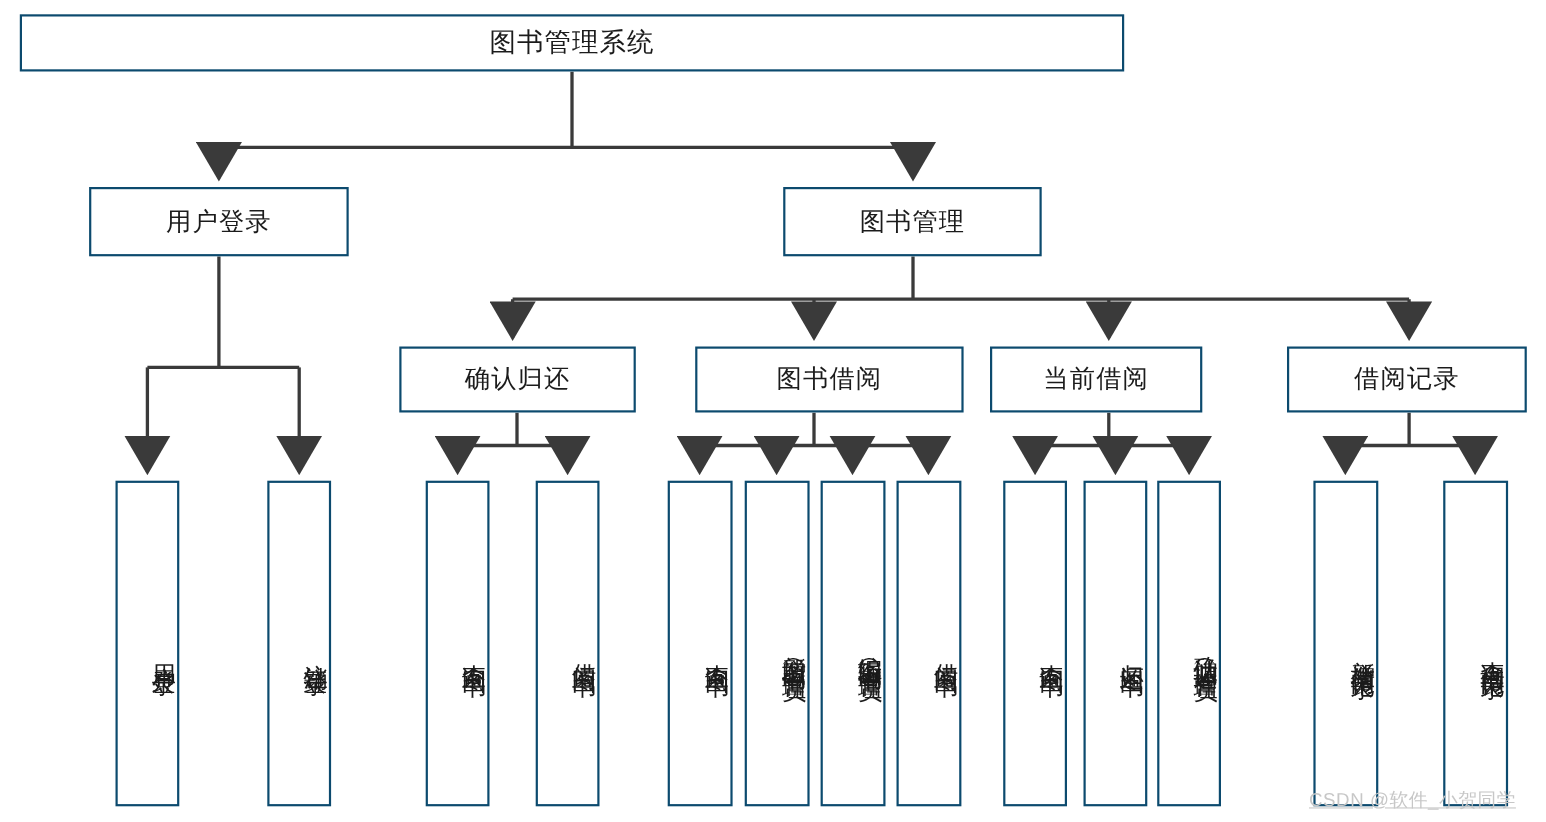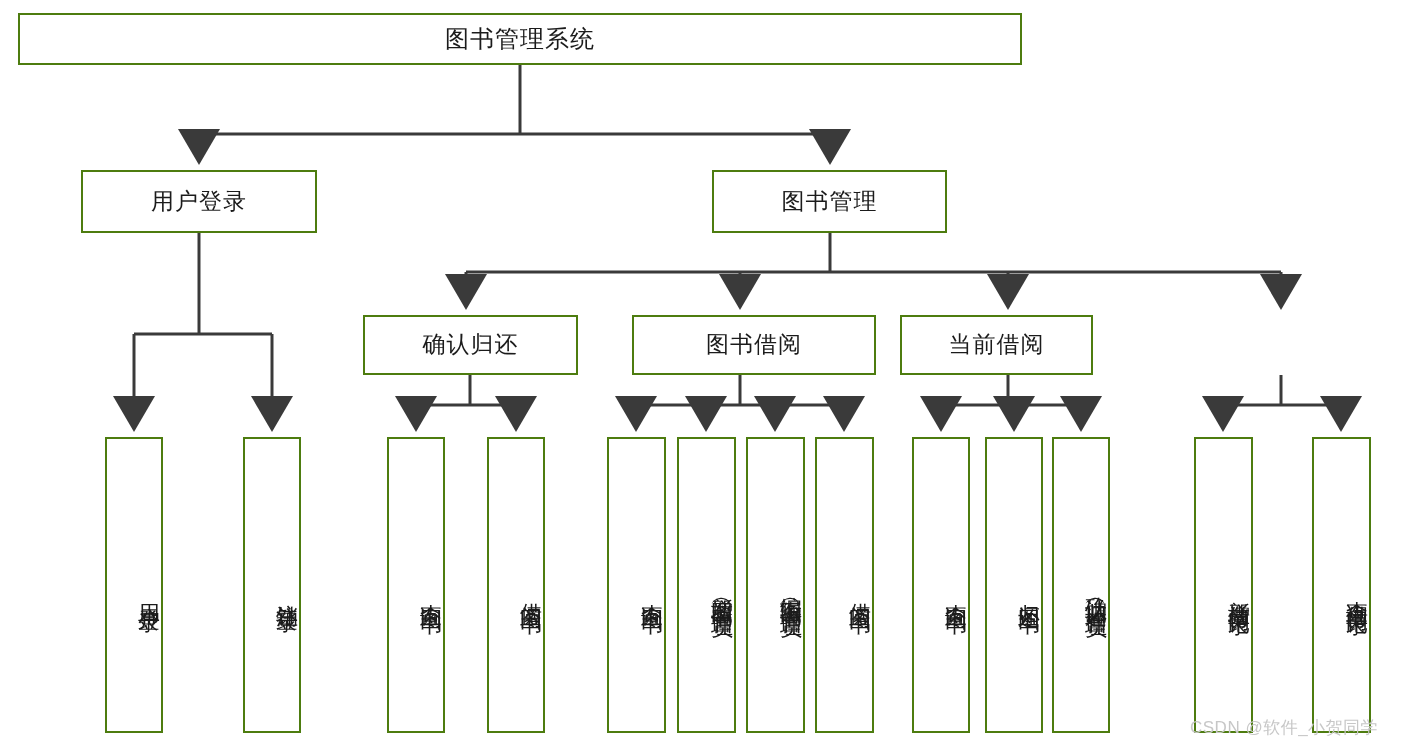--- a/index.html
+++ b/index.html
@@ -21,21 +21,21 @@
     position: absolute;
     left: 0;
     top: 0;
     width: 1405px;
     height: 747px;
     pointer-events: none;
   }
   .node {
     position: absolute;
     box-sizing: border-box;
-    border: 2px solid #4d7c0f;
+    border: 2px solid #0c4a6e;
     background: #ffffff;
     display: flex;
     align-items: center;
     justify-content: center;
     color: #1b1b1b;
   }
   .node.horiz {
     font-size: 23px;
     letter-spacing: 1px;
     line-height: 1.2;
@@ -134,20 +134,23 @@
 
   <div class="node horiz" id="node-l3-0" style="left: 363px; top: 315px; width: 215px; height: 60px;">
     <span>确认归还</span>
   </div>
   <div class="node horiz" id="node-l3-1" style="left: 632px; top: 315px; width: 244px; height: 60px;">
     <span>图书借阅</span>
   </div>
   <div class="node horiz" id="node-l3-2" style="left: 900px; top: 315px; width: 193px; height: 60px;">
     <span>当前借阅</span>
   </div>
+  <div class="node horiz" id="node-l3-3" style="left: 1170px; top: 315px; width: 218px; height: 60px;">
+    <span>借阅记录</span>
+  </div>
 
   <div class="node vert" id="node-leaf-0" style="left: 105px; top: 437px; width: 58px; height: 296px;">
     <span class="vlabel">用户登录</span>
   </div>
   <div class="node vert" id="node-leaf-1" style="left: 243px; top: 437px; width: 58px; height: 296px;">
     <span class="vlabel">注销登录</span>
   </div>
   <div class="node vert" id="node-leaf-2" style="left: 387px; top: 437px; width: 58px; height: 296px;">
     <span class="vlabel">查询图书</span>
   </div>
@@ -175,15 +178,15 @@
   <div class="node vert" id="node-leaf-10" style="left: 1052px; top: 437px; width: 58px; height: 296px;">
     <span class="vlabel">确认归还（管理员）</span>
   </div>
   <div class="node vert" id="node-leaf-11" style="left: 1194px; top: 437px; width: 59px; height: 296px;">
     <span class="vlabel">新增借阅记录</span>
   </div>
   <div class="node vert" id="node-leaf-12" style="left: 1312px; top: 437px; width: 59px; height: 296px;">
     <span class="vlabel">查询借阅记录</span>
   </div>
 
-  <div class="watermark" id="watermark" style="left: 1190px; top: 716px;">CSDN @软件_小贺同学</div>
+  <div class="watermark" id="watermark" style="left: 1190px; top: 716px; text-decoration: underline;">CSDN @软件_小贺同学</div>
 
 </div>
 
 </body></html>

